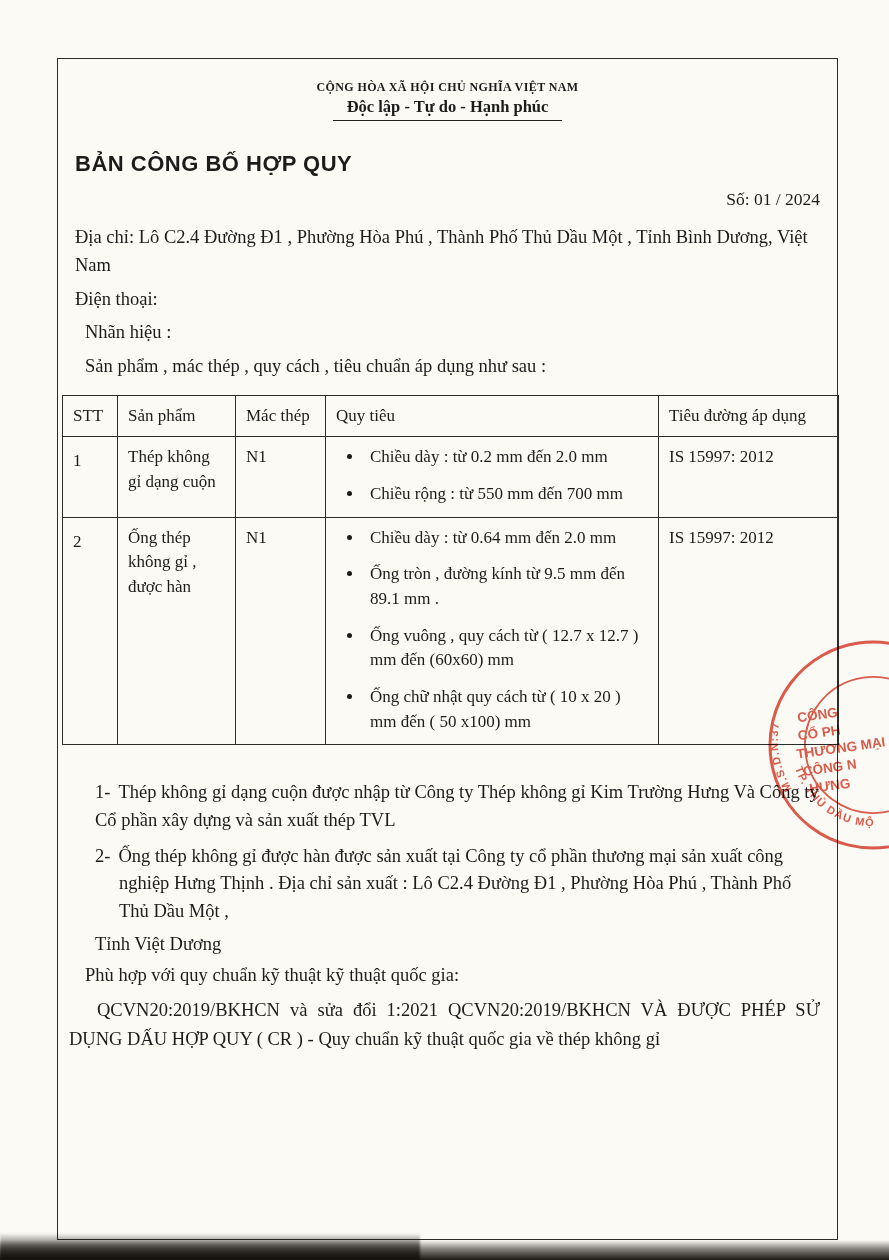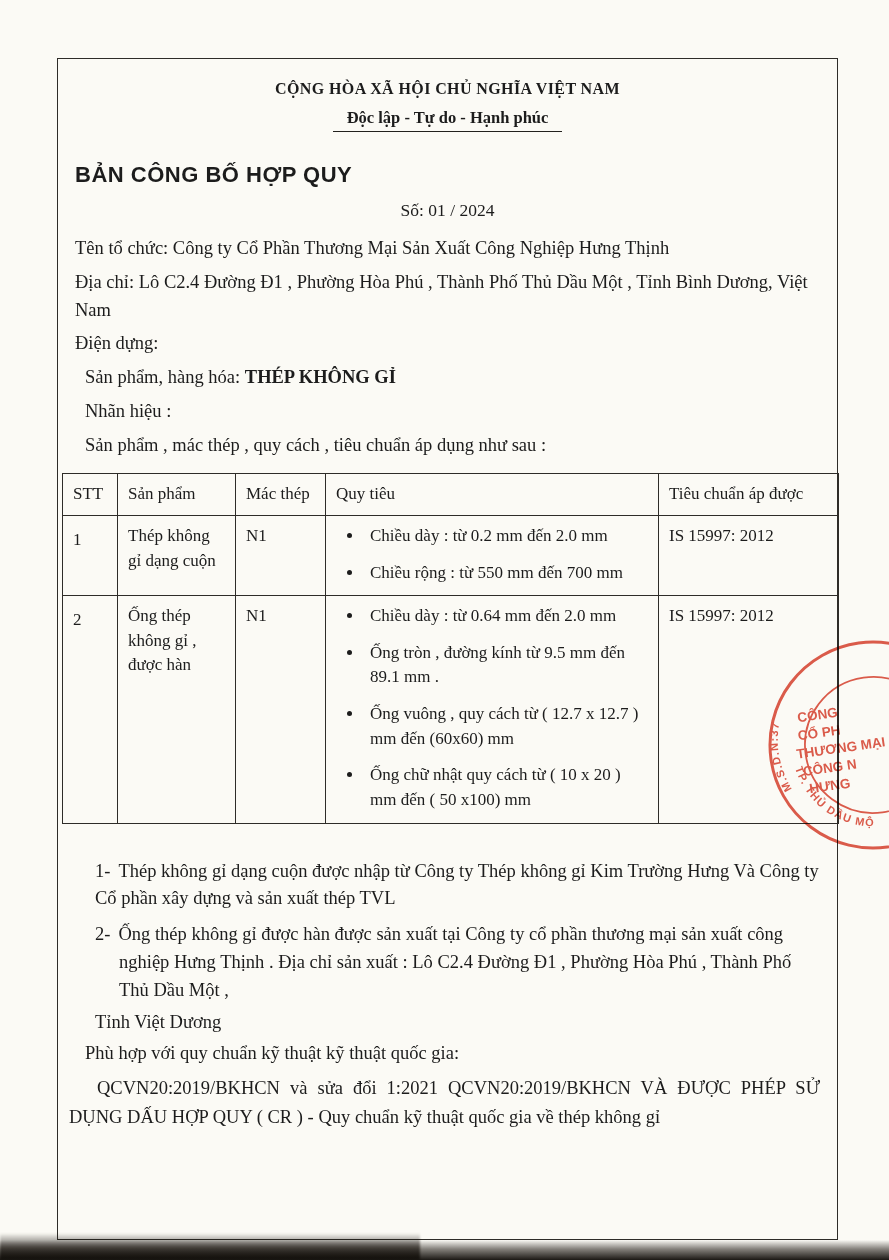--- a/index.html
+++ b/index.html
@@ -9,31 +9,31 @@
     font-family:"Liberation Serif", serif; color:#1c1c1c;
   }
   .frame {
     position:absolute; left:57px; top:58px; width:781px; height:1182px;
     border:1.6px solid #2e2c28; box-sizing:border-box;
   }
   .content {
     position:absolute; left:57px; top:58px; width:781px;
     padding:14px 18px 0 18px; box-sizing:border-box;
   }
-  .nat1 { text-align:center; font-weight:bold; font-size:16px; letter-spacing:.4px; margin:8px 0 10px; }
+  .nat1 { text-align:center; font-weight:bold; font-size:12px; letter-spacing:.4px; margin:8px 0 2px; }
   .nat2-wrap { text-align:center; margin:2px 0 0; }
   .nat2 {
     display:inline-block; font-weight:bold; font-size:16.5px;
     border-bottom:1.6px solid #23211d; padding:0 14px 3px;
   }
   .doc-title {
     text-align:left; font-weight:bold; font-size:22px; letter-spacing:.5px;
     font-family:"Liberation Sans", sans-serif; margin:30px 0 0;
   }
-  .doc-no { text-align:center; font-size:17.5px; margin:12px 0 14px; }
+  .doc-no { text-align:right; font-size:17.5px; margin:12px 0 14px; }
   .para { font-size:18.5px; line-height:1.5; margin:6px 0; }
   .para.indent { margin-left:10px; }
   .bold { font-weight:bold; }
 
   table.spec {
     border-collapse:collapse; table-layout:fixed;
     width:776px; margin:14px 0 0 -13px;
     font-size:17px; line-height:1.45;
   }
   table.spec th, table.spec td {
@@ -92,43 +92,41 @@
   <div class="content">
 
     <div class="nat1">CỘNG HÒA XÃ HỘI CHỦ NGHĨA VIỆT NAM</div>
     <div class="nat2-wrap">
       <span class="nat2">Độc lập - Tự do - Hạnh phúc</span>
     </div>
 
     <div class="doc-title">BẢN CÔNG BỐ HỢP QUY</div>
     <div class="doc-no">Số: 01 / 2024</div>
 
-    <p class="para">Tên tổ chức: Công ty Cổ Phần Thương Mại Sản Xuất Công Nghiệp Hưng Thịnh</p>
     <p class="para">Địa chỉ: Lô C2.4 Đường Đ1 , Phường Hòa Phú , Thành Phố Thủ Dầu Một , Tỉnh Bình Dương, Việt Nam</p>
-    <p class="para">Điện dựng:</p>
+    <p class="para">Điện thoại:</p>
 
-    <p class="para indent"><span>Sản phẩm, hàng hóa: </span><span class="bold">THÉP KHÔNG GỈ</span></p>
     <p class="para indent">Nhãn hiệu :</p>
     <p class="para indent">Sản phẩm , mác thép , quy cách , tiêu chuẩn áp dụng như sau :</p>
 
     <table class="spec">
       <colgroup>
         <col class="c-stt">
           <col class="c-sp">
           <col class="c-mt">
           <col class="c-qc">
           <col class="c-tc">
       </colgroup>
       <thead>
         <tr>
           <th class="stt">STT</th>
           <th>Sản phẩm</th>
           <th>Mác thép</th>
           <th>Quy tiêu</th>
-          <th>Tiêu chuẩn áp được</th>
+          <th>Tiêu đường áp dụng</th>
         </tr>
       </thead>
       <tbody>
         <tr>
           <td class="stt" style="padding-top:12px;">1</td>
           <td class="sp">Thép không gỉ dạng cuộn</td>
           <td class="mt">N1</td>
           <td class="qc">
             <ul class="qc-list">
               <li>Chiều dày : từ 0.2 mm đến 2.0 mm</li>

